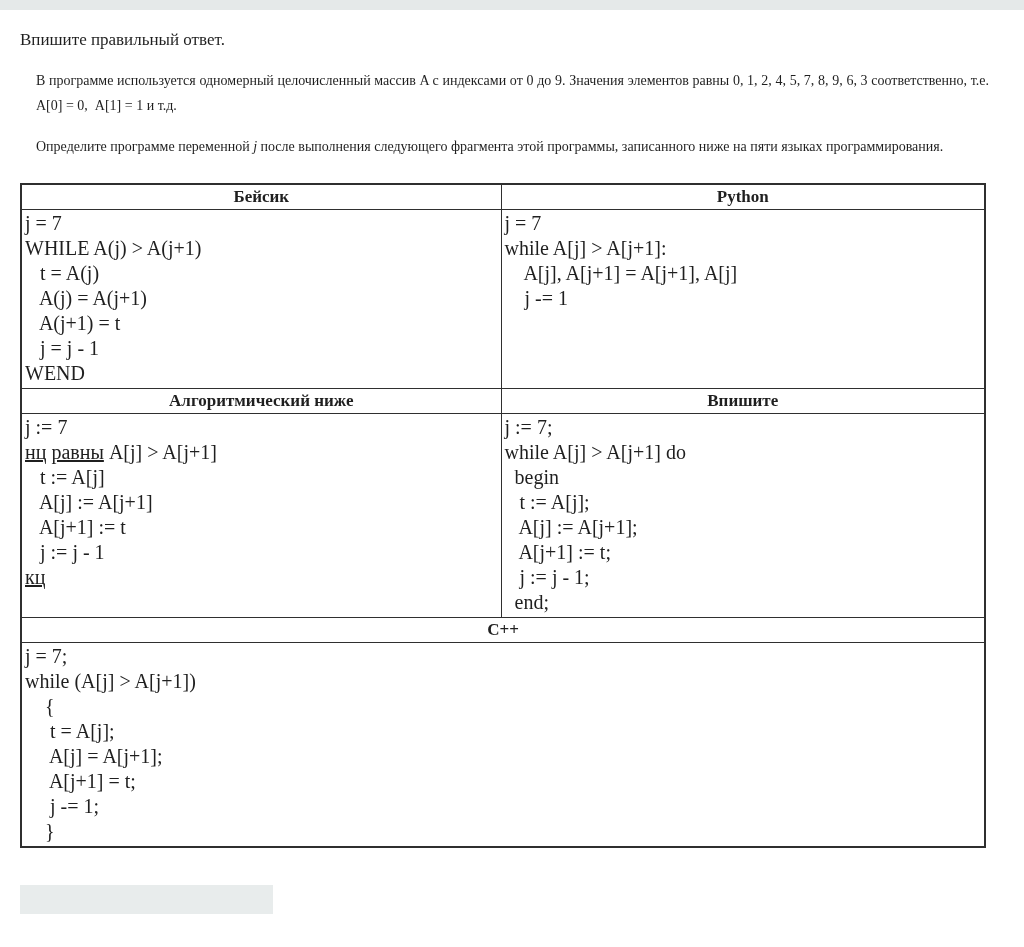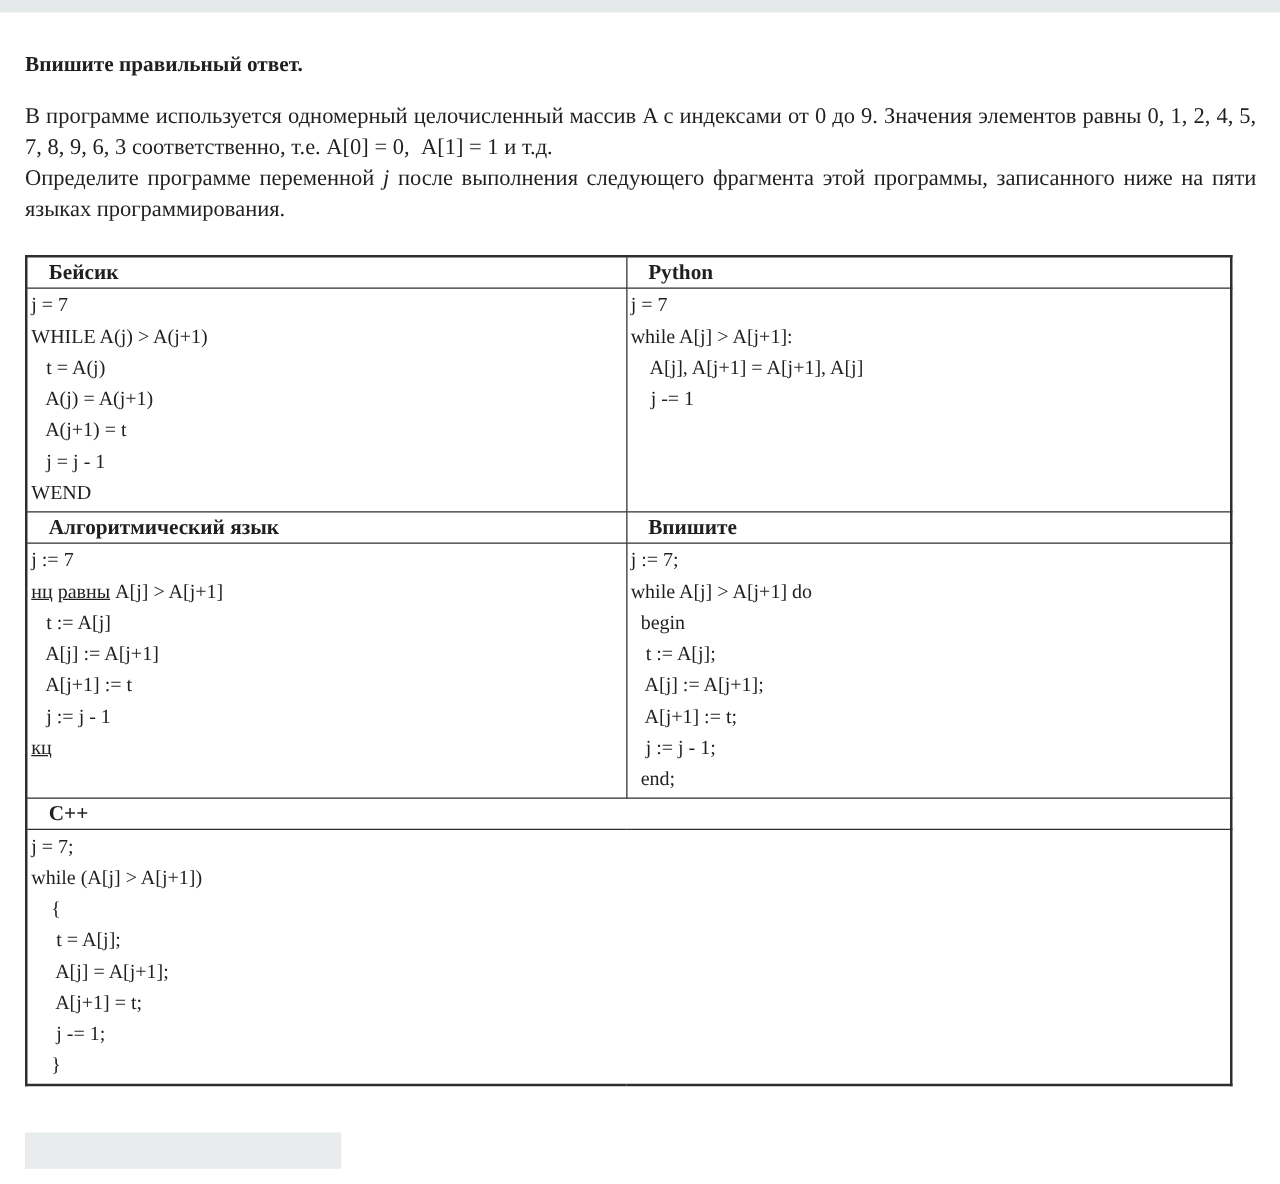--- a/index.html
+++ b/index.html
@@ -18,55 +18,55 @@
   .top-bar {
     height: 10px;
     width: 100%;
     background: #e5e9e9;
   }
   .content {
     padding: 17px 19px 0 20px;
   }
   .title {
     font-size: 17px;
-    font-weight: bold;
+    font-weight: normal;
     line-height: 25px;
-    margin: 12px 0 16px 0;
+    margin: 0 0 16px 0;
   }
   .para {
-    margin: 0;
-    font-size: 18px;
+    margin: 16px;
+    font-size: 14px;
     line-height: 25px;
     text-align: justify;
   }
   .var-italic { font-style: italic; }
   table.code-table {
     border-collapse: collapse;
     table-layout: fixed;
     width: 964px;
     margin-top: 24px;
     border: 2px solid #2f2f2f;
   }
   .code-table col.c1 { width: 480px; }
   .code-table col.c2 { width: 484px; }
   .code-table th, .code-table td {
     border: 1px solid #2f2f2f;
   }
   .code-table th {
-    text-align: left;
+    text-align: center;
     font-size: 17px;
     font-weight: bold;
-    padding: 0 17px;
+    padding: 0 4px;
     height: 24px;
     line-height: 24px;
     white-space: nowrap;
     overflow: hidden;
   }
   td.code {
-    font-size: 16px;
+    font-size: 20px;
     line-height: 25px;
     padding: 1px 3px 2px 3px;
     vertical-align: top;
     white-space: pre;
     overflow: hidden;
   }
   td.code u { }
   .answer-input {
     display: block;
     margin: 37px 0 0 0;
@@ -114,21 +114,21 @@
    A(j) = A(j+1)
    A(j+1) = t
    j = j - 1
 WEND</td>
         <td class="code">j = 7
 while A[j] &gt; A[j+1]:
     A[j], A[j+1] = A[j+1], A[j]
     j -= 1</td>
       </tr>
       <tr>
-        <th>Алгоритмический язык</th>
+        <th>Алгоритмический ниже</th>
         <th>Впишите</th>
       </tr>
       <tr>
         <td class="code">j := 7
 <u>нц</u> <u>равны</u> A[j] &gt; A[j+1]
    t := A[j]
    A[j] := A[j+1]
    A[j+1] := t
    j := j - 1
 <u>кц</u></td>

